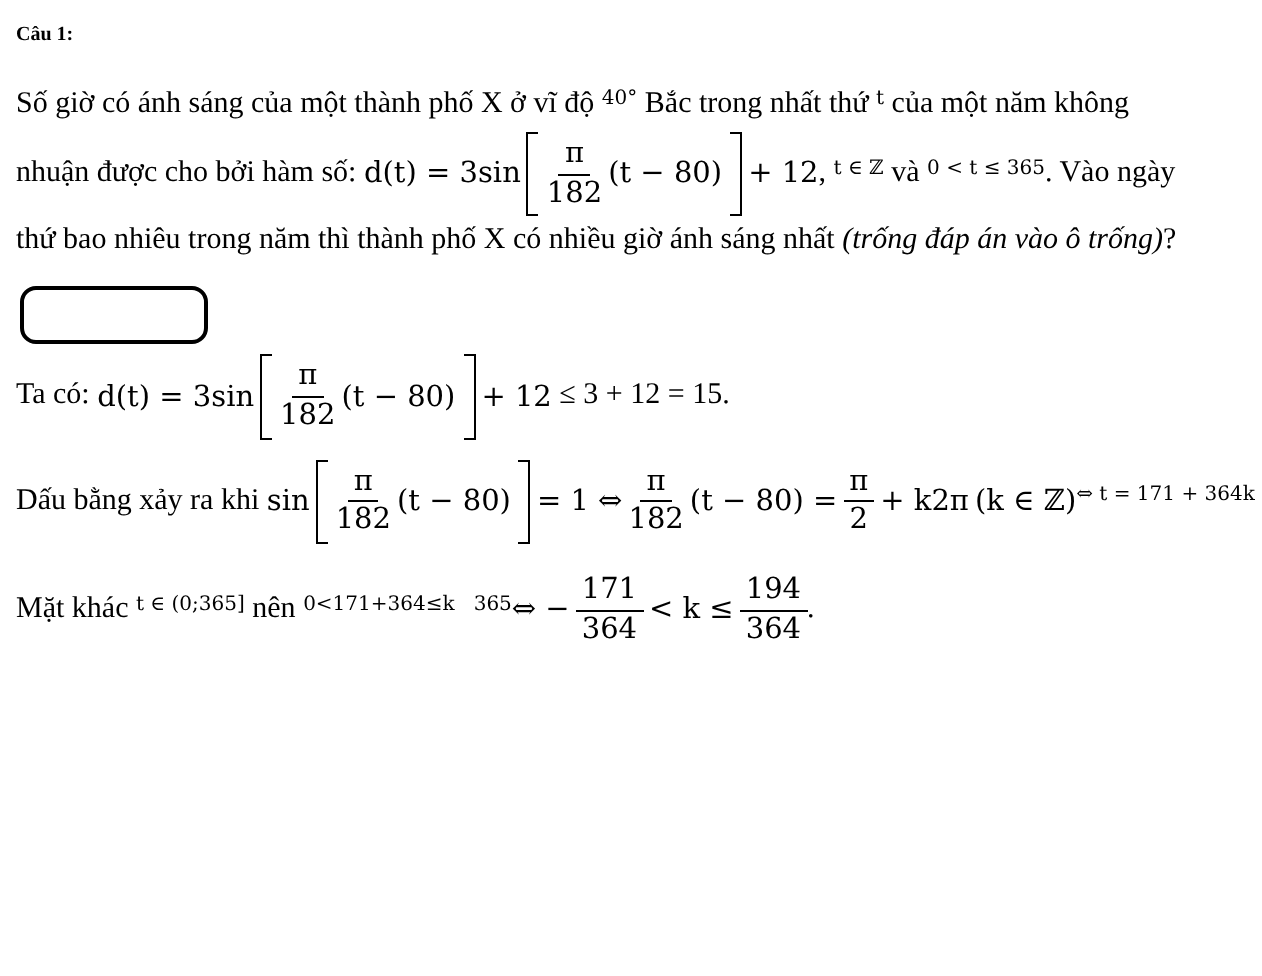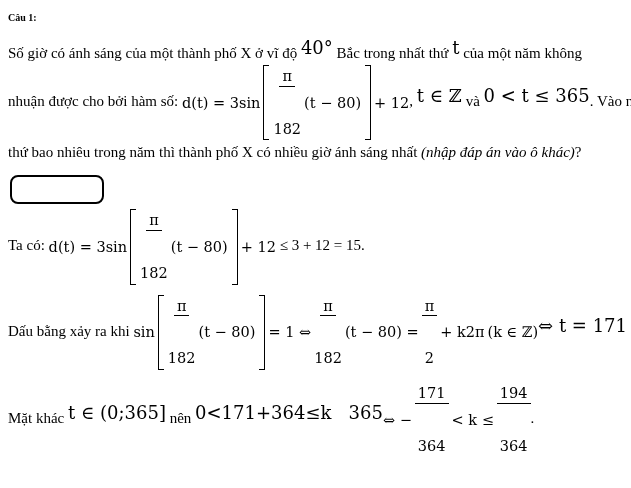--- a/index.html
+++ b/index.html
@@ -12,21 +12,21 @@
   .doc { padding:8px 4px 0 8px; }
   .bold { font-weight:bold; }
   .it { font-style:italic; }
   .line { white-space:nowrap; }
   .wrapline { white-space:normal; }
   .title { font-size:10px; font-weight:bold; line-height:19px; }
 
   
   .m {
     font-family:"DejaVu Serif","DejaVu Sans",serif;
-    font-size:18px;
+    font-size:10px;
     position:relative; top:-4px;
     display:inline-block;
     white-space:pre;
   }
   .keepsp { white-space:pre; }
 
   
   .mrow {
     display:inline-flex;
     align-items:center;
@@ -34,21 +34,21 @@
     vertical-align:middle;
     font-family:"DejaVu Serif","DejaVu Sans",serif;
     font-size:14.5px;
     white-space:pre;
   }
   .frac {
     display:inline-flex; flex-direction:column; align-items:center;
     line-height:1.15; text-align:center;
   }
   .frac .num { padding:0 3px 1px; border-bottom:1.2px solid #000; }
-  .frac .den { padding-top:1px;margin-top:33px; }
+  .frac .den { padding-top:1px; }
   .bk { align-self:stretch; width:5px; border:1.6px solid #000; margin:-3px 0; }
   .bk-l { border-right:none; margin-right:1px; }
   .bk-r { border-left:none; margin-left:1px; }
 
   #q-line1 { margin-top:14px; line-height:22px; }
   #q-line2 { margin-top:4px; }
   #q-line3 { margin-top:4px; line-height:22px; }
 
   .answer-box {
     margin-top:12px; margin-left:2px;
@@ -68,21 +68,21 @@
 <body>
 
 <div class="doc">
 
   <div class="title">Câu 1:</div>
 
   <div class="line" id="q-line1"><span>Số giờ có ánh sáng của một thành phố X ở vĩ độ </span><span class="m">40°</span><span> Bắc trong nhất thứ </span><span class="m">t</span><span> của một năm không</span></div>
 
   <div class="line" id="q-line2"><span>nhuận được cho bởi hàm số: </span><span class="mrow"><span>d(t) = 3sin</span><span class="bk bk-l"></span><span class="frac"><span class="num">π</span><span class="den">182</span></span><span>(t − 80)</span><span class="bk bk-r"></span><span>+ 12</span></span><span>, </span><span class="m">t ∈ ℤ</span><span> và </span><span class="m">0 &lt; t ≤ 365</span><span>. Vào ngày</span></div>
 
-  <div class="line" id="q-line3"><span>thứ bao nhiêu trong năm thì thành phố X có nhiều giờ ánh sáng nhất </span><span class="it">(nhập đáp án vào ô khác)</span><span>?</span></div>
+  <div class="line" id="q-line3"><span>thứ bao nhiêu trong năm thì thành phố X có nhiều giờ ánh sáng nhất </span><span class="it">(trống đáp án vào ô trống)</span><span>?</span></div>
 
   <div class="answer-box"></div>
 
 
   <div class="line" id="taco-line"><span>Ta có: </span><span class="mrow"><span>d(t) = 3sin</span><span class="bk bk-l"></span><span class="frac"><span class="num">π</span><span class="den">182</span></span><span>(t − 80)</span><span class="bk bk-r"></span><span>+ 12</span></span><span> ≤ 3 + 12 = 15</span><span>.</span></div>
 
   <div class="line" id="daubang-line"><span>Dấu bằng xảy ra khi </span><span class="mrow"><span>sin</span><span class="bk bk-l"></span><span class="frac"><span class="num">π</span><span class="den">182</span></span><span>(t − 80)</span><span class="bk bk-r"></span><span>= 1 ⇔</span><span class="frac"><span class="num">π</span><span class="den">182</span></span><span>(t − 80) =</span><span class="frac"><span class="num">π</span><span class="den">2</span></span><span>+ k2π</span><span>(k ∈ ℤ)</span></span><span class="m">⇔ t = 171 + 364k</span></div>
 
   <div class="line" id="matkhac-line"><span>Mặt khác </span><span class="m">t ∈ (0;365]</span><span> nên </span><span class="m keepsp">0&lt;171+364≤k   365</span><span class="mrow"><span>⇔ −</span><span class="frac"><span class="num">171</span><span class="den">364</span></span><span>&lt; k ≤</span><span class="frac"><span class="num">194</span><span class="den">364</span></span></span><span>.</span></div>
 

